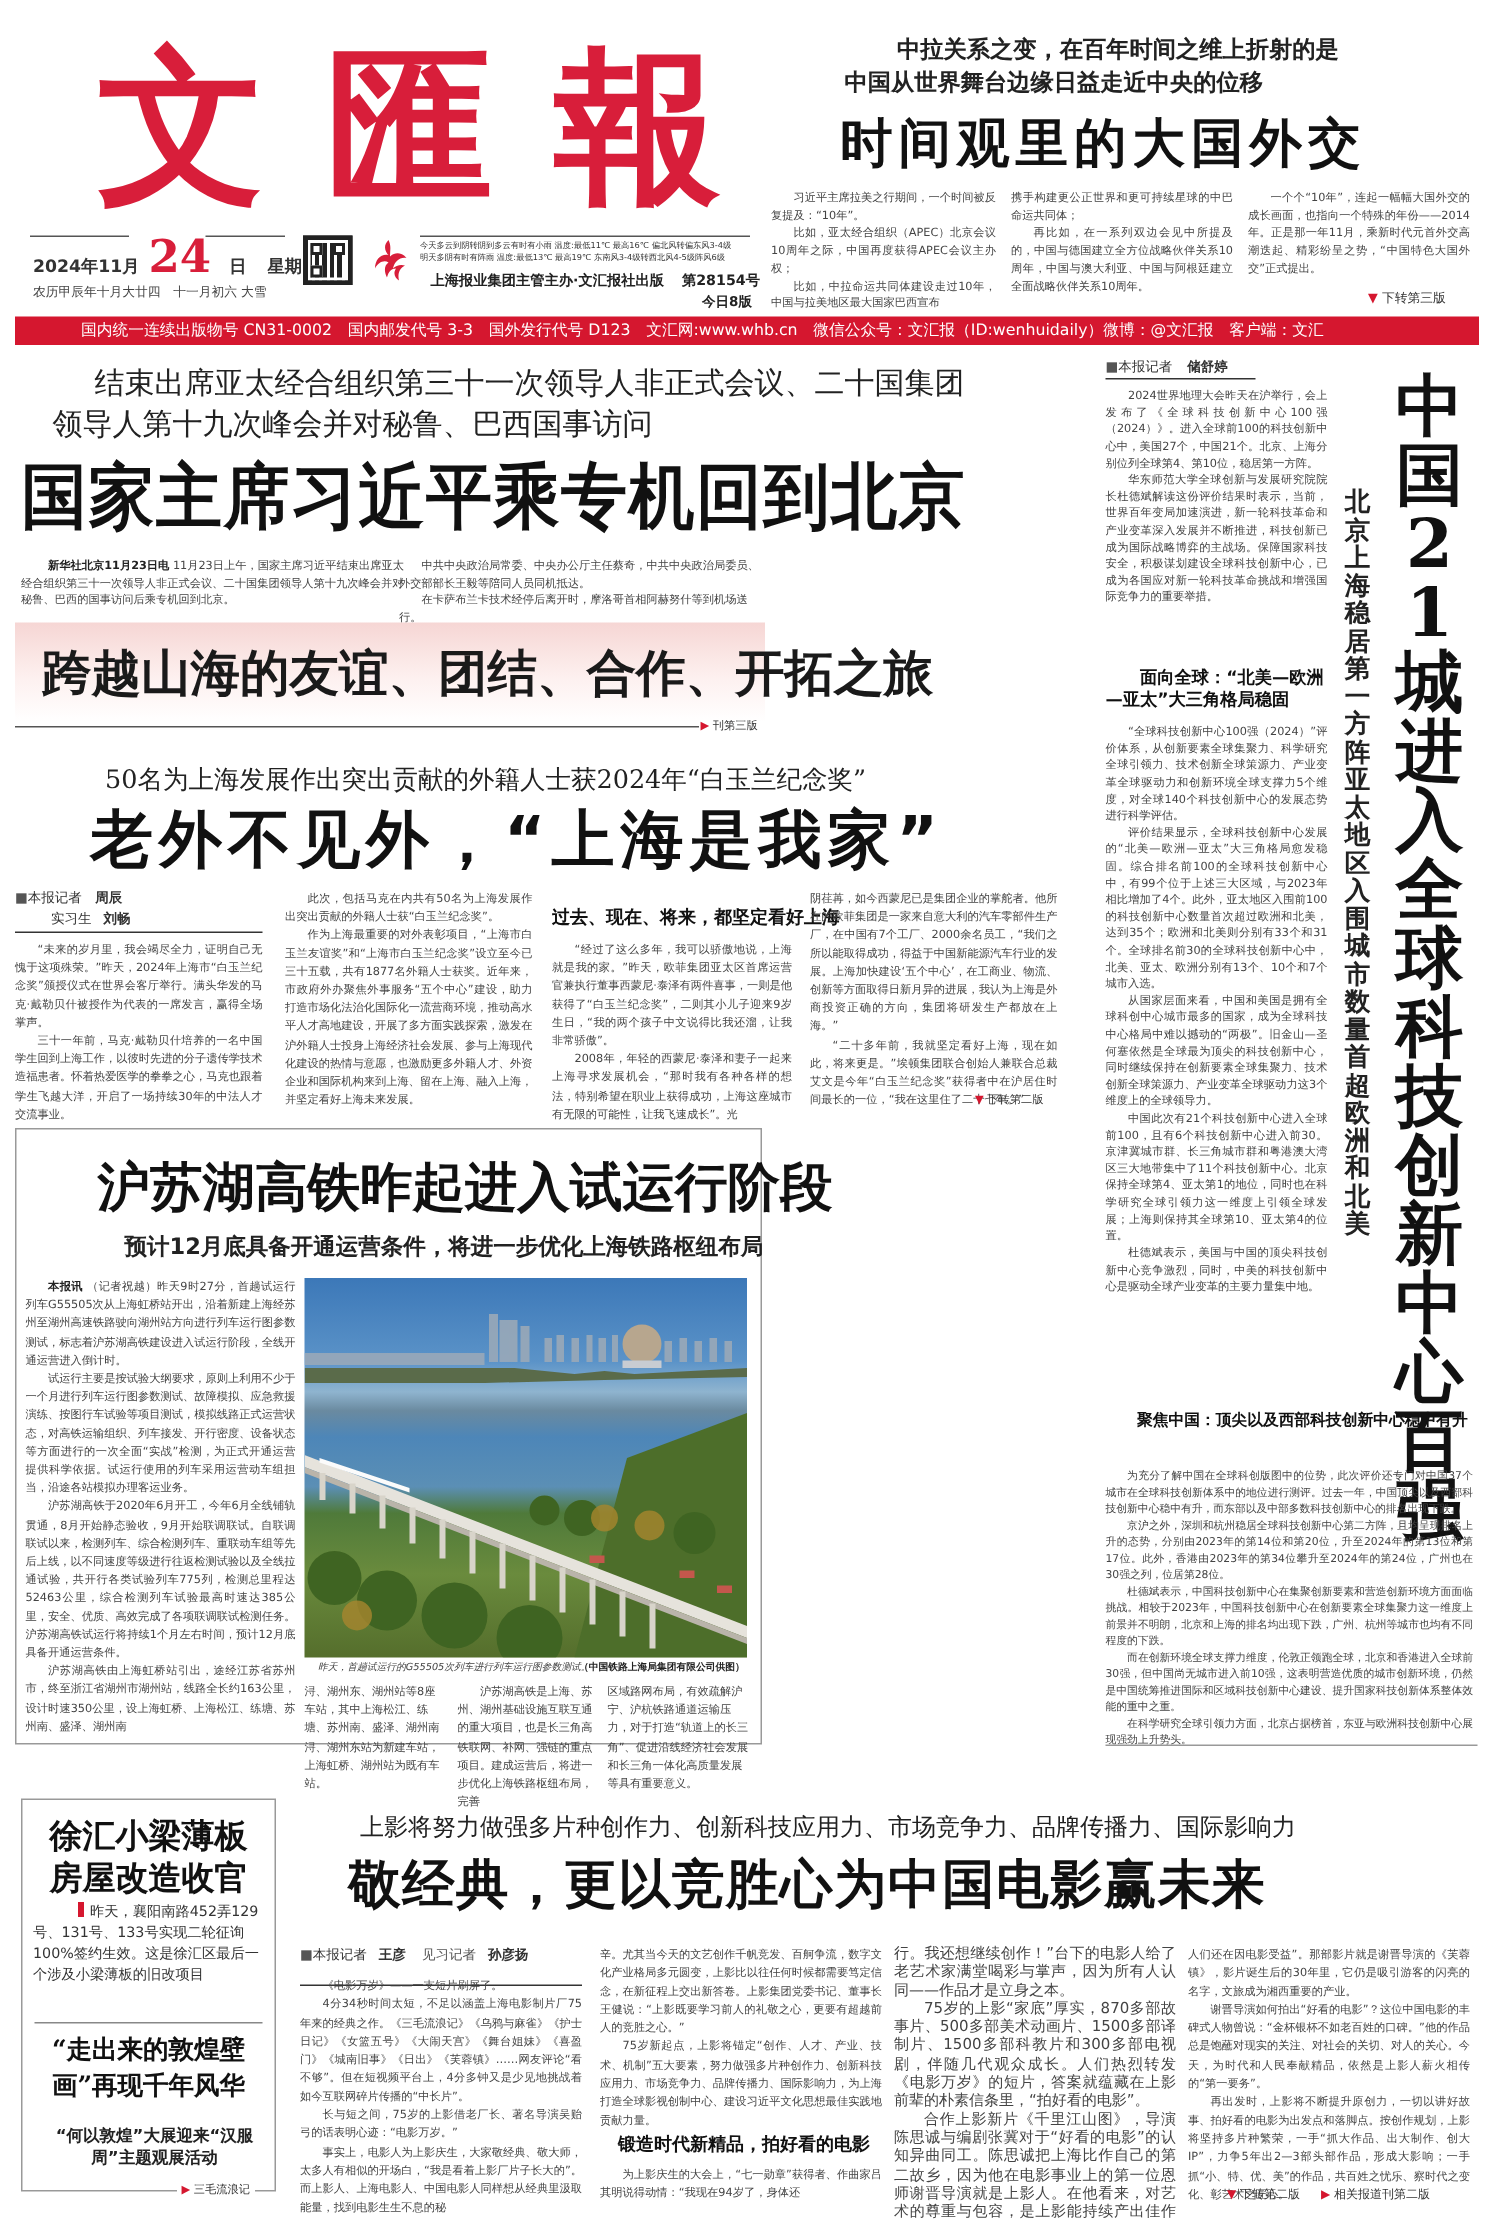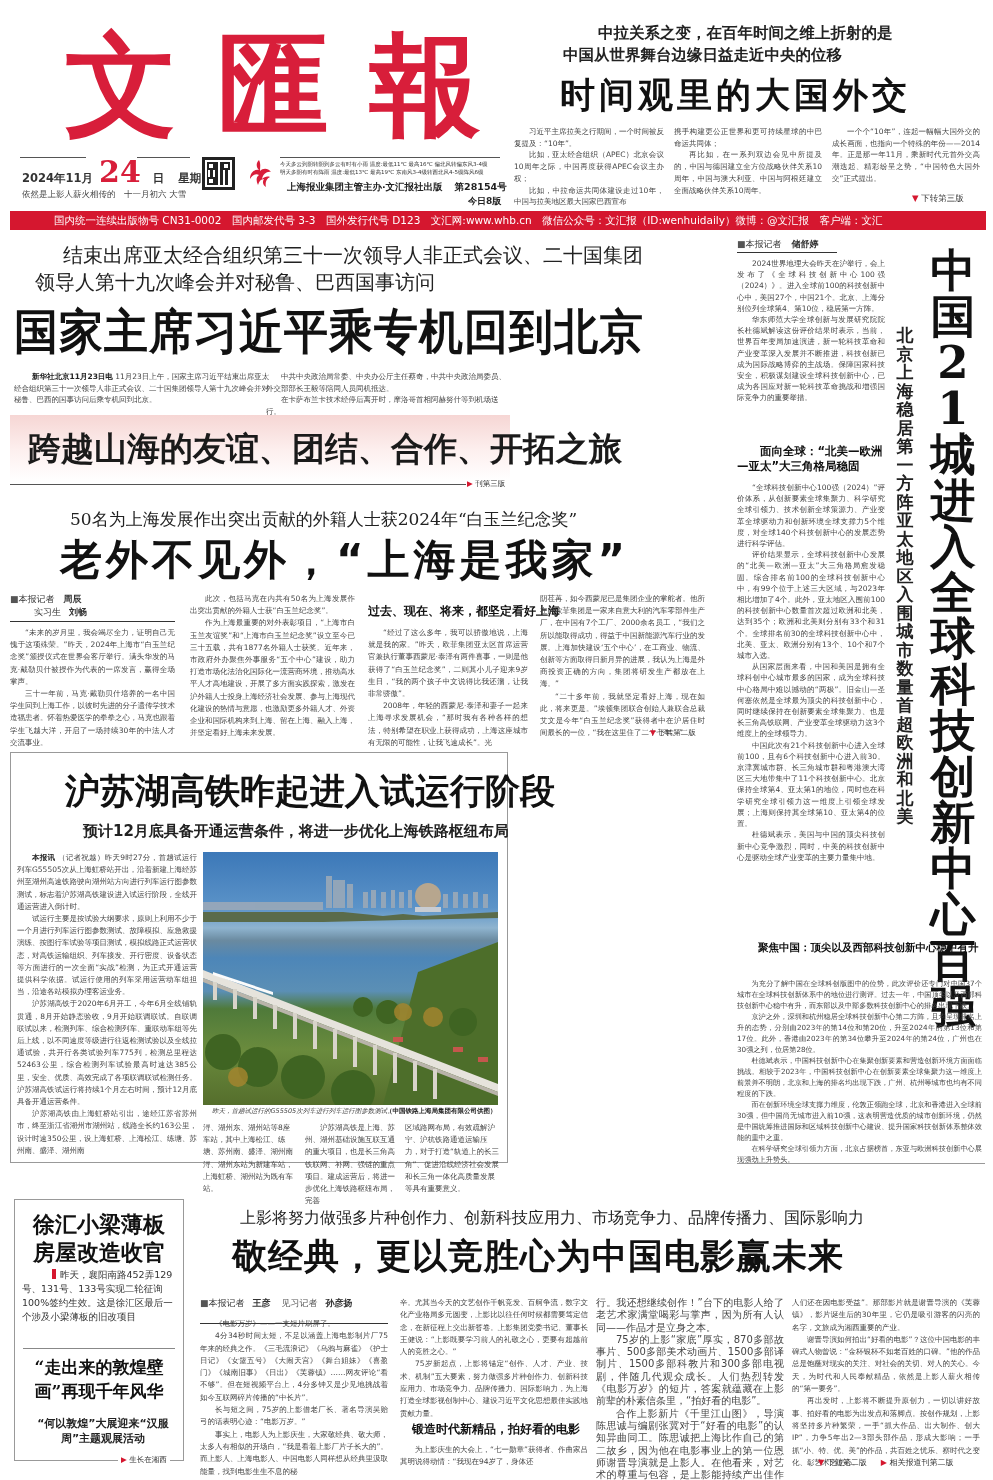--- a/index.html
+++ b/index.html
@@ -22,21 +22,21 @@
 <div class="abs masthead">文匯報</div>
 
 <div class="abs" style="left:20px;top:157px;width:66px;height:1px;background:#555"></div>
 <div class="abs" style="left:137px;top:157px;width:53px;height:1px;background:#555"></div>
 <div class="abs" style="left:22px;top:158px;font-size:11.5px;font-weight:bold;color:#333;display:flex;align-items:baseline;gap:6px;white-space:nowrap">
   <span>2024年11月</span>
   <span class="serif" style="font-size:30px;color:#d81e3a;font-weight:bold;line-height:28px">24</span>
   <span style="margin-left:6px">日</span>
   <span style="margin-left:8px">星期日</span>
 </div>
-<div class="abs" style="left:22px;top:189px;font-size:8.5px;color:#444;white-space:nowrap">依然是上影人薪火相传的　十一月初六 大雪</div>
+<div class="abs" style="left:22px;top:189px;font-size:8.5px;color:#444;white-space:nowrap">农历甲辰年十月大廿四　十一月初六 大雪</div>
 
 <div class="abs" style="left:202px;top:157px;width:33px;height:33px;background:
   repeating-linear-gradient(90deg,#222 0 3px,#fff 3px 5px),#222;
   -webkit-mask:none;border:3px solid #222;box-shadow:inset 0 0 0 2px #fff">
   <div style="position:absolute;left:2px;top:2px;width:8px;height:8px;background:#fff;border:2px solid #222"></div>
   <div style="position:absolute;right:2px;top:2px;width:8px;height:8px;background:#fff;border:2px solid #222"></div>
   <div style="position:absolute;left:2px;bottom:2px;width:8px;height:8px;background:#fff;border:2px solid #222"></div>
 </div>
 
 <div class="abs" style="left:244px;top:158px;width:30px;height:30px">
@@ -217,21 +217,21 @@
 <div class="abs" style="left:895px;top:326px;width:20px;font-size:17px;font-weight:bold;color:#222;line-height:18.5px;text-align:center;word-break:break-all">北京上海稳居第一方阵　亚太地区入围城市数量首超欧洲和北美</div>
 
 <div class="abs body-text" style="left:737px;top:258px;width:148px;font-size:7.5px;line-height:11.2px">
   <p>2024世界地理大会昨天在沪举行，会上发布了《全球科技创新中心100强（2024）》。进入全球前100的科技创新中心中，美国27个，中国21个。北京、上海分别位列全球第4、第10位，稳居第一方阵。</p>
   <p>华东师范大学全球创新与发展研究院院长杜德斌解读这份评价结果时表示，当前，世界百年变局加速演进，新一轮科技革命和产业变革深入发展并不断推进，科技创新已成为国际战略博弈的主战场。保障国家科技安全，积极谋划建设全球科技创新中心，已成为各国应对新一轮科技革命挑战和增强国际竞争力的重要举措。</p>
 </div>
 <div class="abs" style="left:737px;top:444px;width:148px;font-size:11.5px;font-weight:bold;color:#111;line-height:15px;text-indent:2em">面向全球：“北美—欧洲—亚太”大三角格局稳固</div>
 <div class="abs body-text" style="left:737px;top:482px;width:148px;font-size:7.5px;line-height:11.2px">
   <p>“全球科技创新中心100强（2024）”评价体系，从创新要素全球集聚力、科学研究全球引领力、技术创新全球策源力、产业变革全球驱动力和创新环境全球支撑力5个维度，对全球140个科技创新中心的发展态势进行科学评估。</p>
   <p>评价结果显示，全球科技创新中心发展的“北美—欧洲—亚太”大三角格局愈发稳固。综合排名前100的全球科技创新中心中，有99个位于上述三大区域，与2023年相比增加了4个。此外，亚太地区入围前100的科技创新中心数量首次超过欧洲和北美，达到35个；欧洲和北美则分别有33个和31个。全球排名前30的全球科技创新中心中，北美、亚太、欧洲分别有13个、10个和7个城市入选。</p>
-  <p>从国家层面来看，中国和美国是拥有全球科创中心城市最多的国家，成为全球科技中心格局中难以撼动的“两极”。旧金山—圣何塞依然是全球最为顶尖的科技创新中心，同时继续保持在创新要素全球集聚力、也是长三角高铁联网、产业变革全球驱动力这3个维度上的全球领导力。</p>
+  <p>从国家层面来看，中国和美国是拥有全球科创中心城市最多的国家，成为全球科技中心格局中难以撼动的“两极”。旧金山—圣何塞依然是全球最为顶尖的科技创新中心，同时继续保持在创新要素全球集聚力、技术创新全球策源力、产业变革全球驱动力这3个维度上的全球领导力。</p>
   <p>中国此次有21个科技创新中心进入全球前100，且有6个科技创新中心进入前30。京津冀城市群、长三角城市群和粤港澳大湾区三大地带集中了11个科技创新中心。北京保持全球第4、亚太第1的地位，同时也在科学研究全球引领力这一维度上引领全球发展；上海则保持其全球第10、亚太第4的位置。</p>
   <p>杜德斌表示，美国与中国的顶尖科技创新中心竞争激烈，同时，中美的科技创新中心是驱动全球产业变革的主要力量集中地。</p>
 </div>
 <div class="abs" style="left:737px;top:940px;width:245px;font-size:10.5px;font-weight:bold;color:#111;line-height:14px;text-indent:2em">聚焦中国：顶尖以及西部科技创新中心稳中有升</div>
 <div class="abs body-text" style="left:737px;top:978px;width:245px;font-size:7.2px;line-height:11px">
   <p>为充分了解中国在全球科创版图中的位势，此次评价还专门对中国37个城市在全球科技创新体系中的地位进行测评。过去一年，中国顶尖以及西部科技创新中心稳中有升，而东部以及中部多数科技创新中心的排名出现下跌。</p>
   <p>京沪之外，深圳和杭州稳居全球科技创新中心第二方阵，且均呈现排名上升的态势，分别由2023年的第14位和第20位，升至2024年的第13位和第17位。此外，香港由2023年的第34位攀升至2024年的第24位，广州也在30强之列，位居第28位。</p>
   <p>杜德斌表示，中国科技创新中心在集聚创新要素和营造创新环境方面面临挑战。相较于2023年，中国科技创新中心在创新要素全球集聚力这一维度上前景并不明朗，北京和上海的排名均出现下跌，广州、杭州等城市也均有不同程度的下跌。</p>
   <p>而在创新环境全球支撑力维度，伦敦正领跑全球，北京和香港进入全球前30强，但中国尚无城市进入前10强，这表明营造优质的城市创新环境，仍然是中国统筹推进国际和区域科技创新中心建设、提升国家科技创新体系整体效能的重中之重。</p>
   <p>在科学研究全球引领力方面，北京占据榜首，东亚与欧洲科技创新中心展现强劲上升势头。</p>
@@ -239,21 +239,21 @@
 <div class="abs" style="left:737px;top:1163px;width:248px;height:1px;background:#999"></div>
 
 <div class="abs box" style="left:14px;top:1199px;width:170px;height:262px"></div>
 <div class="abs serif" style="left:24px;top:1210px;width:150px;font-size:22px;font-weight:bold;color:#111;line-height:28px;text-align:center">徐汇小梁薄板房屋改造收官</div>
 <div class="abs" style="left:22px;top:1268px;width:155px;font-size:9.5px;line-height:14px;color:#333">
   <span style="display:inline-block;width:4px;height:10px;background:#d5172f;margin-left:30px;margin-right:4px;vertical-align:-1px"></span><span>昨天，襄阳南路452弄129号、131号、133号实现二轮征询100%签约生效。这是徐汇区最后一个涉及小梁薄板的旧改项目</span>
 </div>
 <div class="abs" style="left:23px;top:1348px;width:152px;height:1px;background:#888"></div>
 <div class="abs serif" style="left:18px;top:1355px;width:162px;font-size:17px;font-weight:bold;color:#111;line-height:24px;text-align:center">“走出来的敦煌壁画”再现千年风华</div>
 <div class="abs" style="left:28px;top:1416px;width:150px;font-size:11px;font-weight:bold;color:#222;line-height:15px;text-align:center">“何以敦煌”大展迎来“汉服周”主题观展活动</div>
-<div class="abs cont" style="left:118px;top:1455px;font-size:7.5px;background:#fff;padding:0 3px"><span class="tri">▶</span> <span>生长在湘西</span></div>
+<div class="abs cont" style="left:118px;top:1455px;font-size:7.5px;background:#fff;padding:0 3px"><span class="tri">▶</span> <span>三毛流浪记</span></div>
 
 <div class="abs serif" style="left:240px;top:1208px;font-size:16px;color:#222;white-space:nowrap">上影将努力做强多片种创作力、创新科技应用力、市场竞争力、品牌传播力、国际影响力</div>
 <div class="abs" style="left:232px;top:1233px;font-size:35px;font-weight:bold;color:#111;white-space:nowrap;letter-spacing:1px">敬经典，更以竞胜心为中国电影赢未来</div>
 
 <div class="abs" style="left:200px;top:1297px;width:188px;font-size:9px;color:#333;border-bottom:1.5px solid #333;padding-bottom:13px;white-space:nowrap">
   <span style="color:#555">■</span><span>本报记者</span><b style="margin-left:8px">王彦</b>
   <span style="margin-left:8px;color:#555">见习记者</span><b style="margin-left:8px">孙彦扬</b>
 </div>
 <div class="abs body-text" style="left:200px;top:1318px;width:188px;font-size:7.5px;line-height:12.3px">
   <p>《电影万岁》——一支短片刷屏了。</p>

